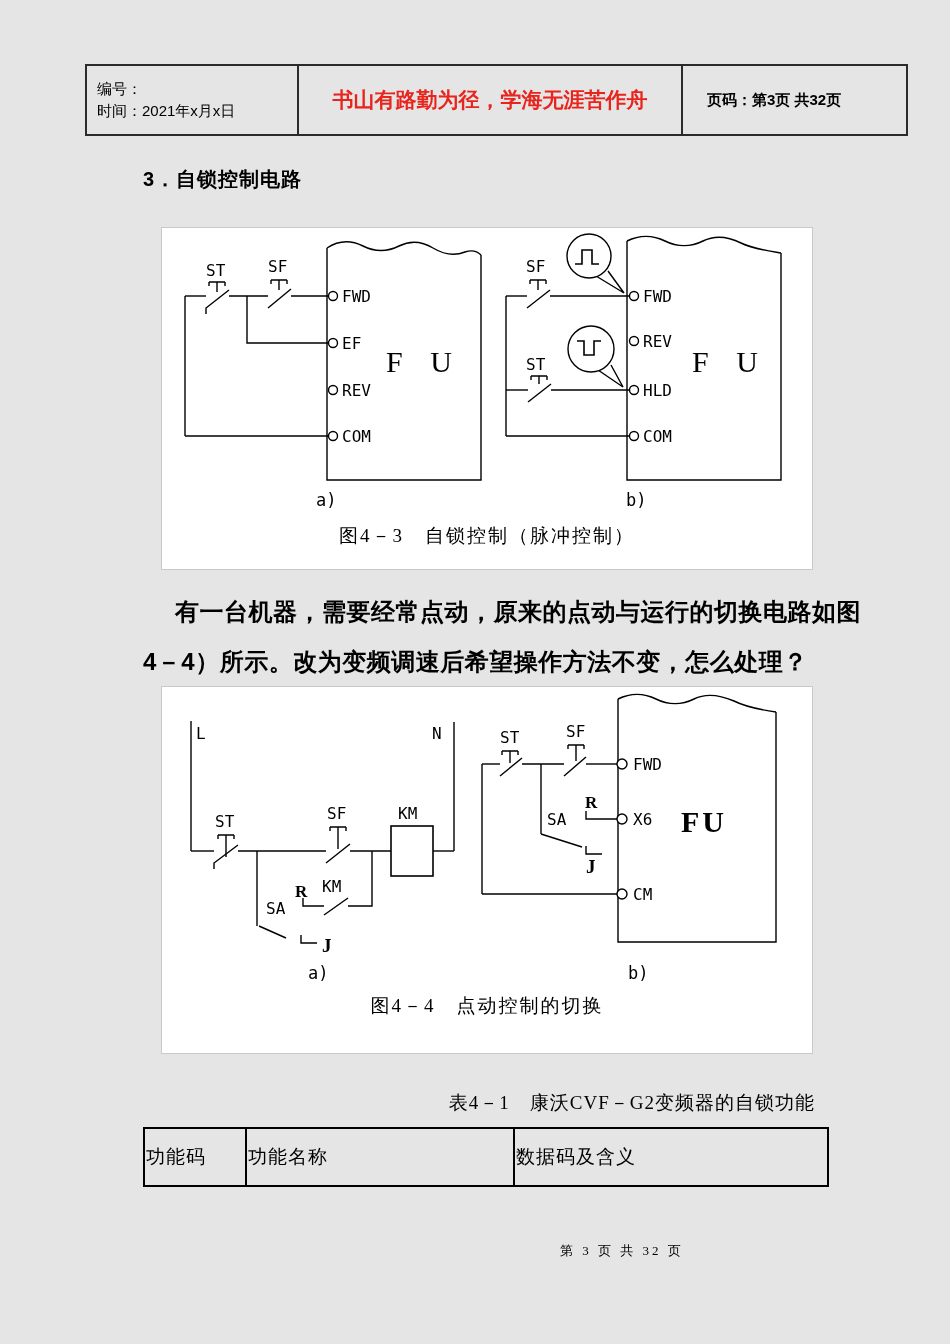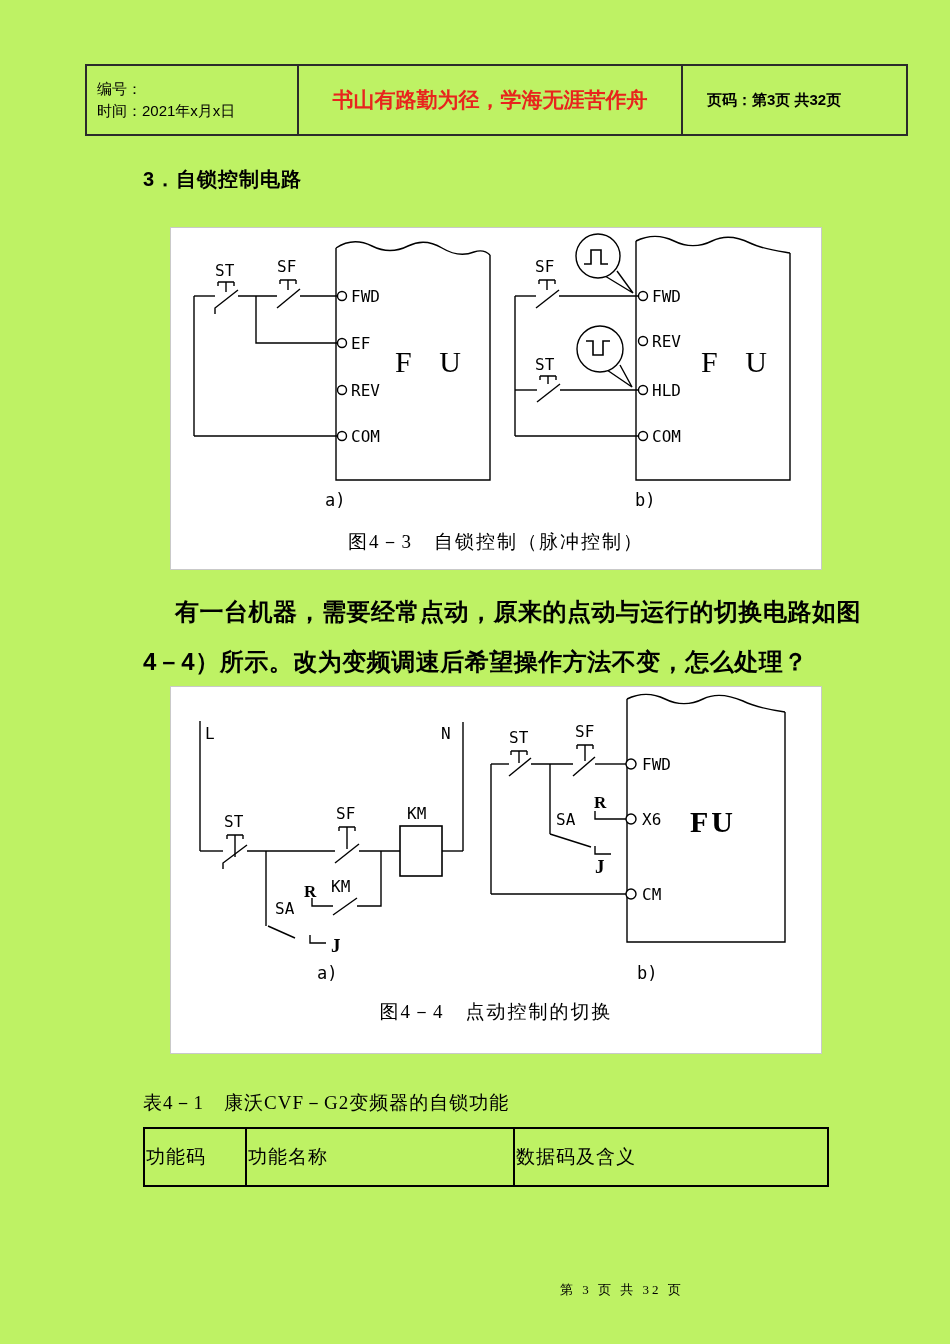--- a/index.html
+++ b/index.html
@@ -1,46 +1,46 @@
 <!DOCTYPE html>
 <html><head>
 <meta charset="utf-8">
 <style>
   html,body{margin:0;padding:0;background:#fff;}
-  #page{position:relative;width:950px;height:1344px;background:#bef264;overflow:hidden;
+  #page{position:relative;width:950px;height:1344px;background:#e5e5e5;overflow:hidden;
         font-family:"Liberation Serif",serif;color:#000;}
 
   
   .hdr{position:absolute;left:85px;top:64px;width:782px;height:72px;border-collapse:collapse;table-layout:fixed;}
   .hdr td{border:2px solid #2b2b2b;vertical-align:middle;}
   .hdr .c1{width:200px;font-family:"Liberation Sans",sans-serif;font-size:15px;line-height:22px;padding:3px 0 3px 10px;}
   .hdr .c2{width:380px;text-align:center;font-weight:bold;font-size:21px;margin-top:21px;}
   .hdr .c3{width:198px;font-size:15px;font-weight:bold;padding-left:24px;font-family:"Liberation Sans",sans-serif;}
 
   .heading{position:absolute;left:143px;top:166px;font-family:"Liberation Sans",sans-serif;
            font-size:20px;font-weight:bold;letter-spacing:1px;}
 
-  .figure{position:absolute;left:170px;width:652px;border:1px solid #c9c9c9;background:#fff;box-sizing:border-box;}
+  .figure{position:absolute;left:161px;width:652px;border:1px solid #c9c9c9;background:#fff;box-sizing:border-box;}
   #fig1{top:227px;height:343px;}
   #fig2{top:686px;height:368px;padding-top:4px;}
   .figcap{width:100%;text-align:center;font-size:19px;letter-spacing:2px;}
-  #fig1 .figcap{margin-top:8px;}
-  #fig2 .figcap{margin-top:6px;}
+  #fig1 .figcap{margin-top:2px;}
+  #fig2 .figcap{}
 
   .para{position:absolute;font-family:"Liberation Sans",sans-serif;font-size:24px;font-weight:bold;letter-spacing:0.5px;white-space:nowrap;text-align:center;}
   #para1{left:175px;top:596px;}
   #para2{left:143px;top:646px;}
 
-  .tbl-title{position:absolute;left:143px;top:1090px;width:672px;text-align:left;font-size:19px;letter-spacing:1px;}
+  .tbl-title{position:absolute;left:143px;top:1090px;width:672px;text-align:right;font-size:19px;letter-spacing:1px;}
 
   .ftable{position:absolute;left:143px;top:1127px;width:672px;border-collapse:collapse;table-layout:fixed;}
   .ftable td{border:2px solid #000;height:54px;vertical-align:middle;font-size:19px;letter-spacing:1px;}
   .ftable .w1{width:98px;}.ftable .w2{width:264px;}.ftable .w3{width:310px;margin-left:47px;}
 
-  .footer{position:absolute;left:560px;top:1281px;font-size:13px;letter-spacing:3px;}
+  .footer{position:absolute;left:560px;top:1242px;font-size:13px;letter-spacing:3px;}
 
   
   svg text{font-family:"DejaVu Sans Mono",monospace;font-size:16px;fill:#000;}
   svg text.big{font-family:"Liberation Serif",serif;font-size:30px;}
   svg text.boldlbl{font-family:"Liberation Serif",serif;font-weight:bold;font-size:17px;}
   svg text.jlbl{font-family:"Liberation Serif",serif;font-weight:bold;font-size:19px;}
   svg text.sub{font-size:17px;}
 </style>
 </head>
 <body>

